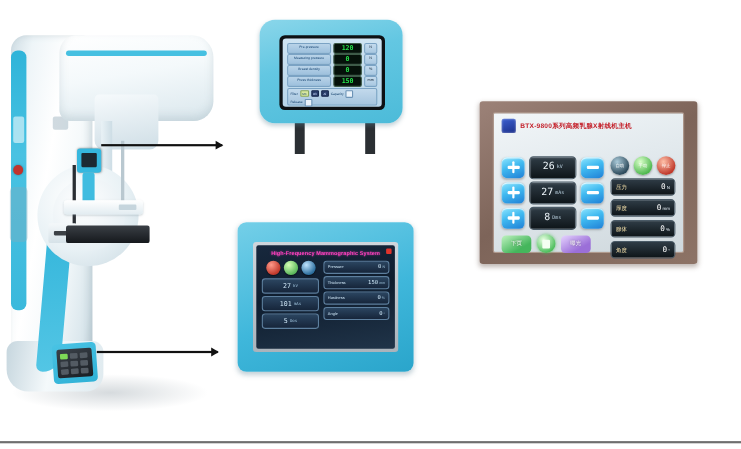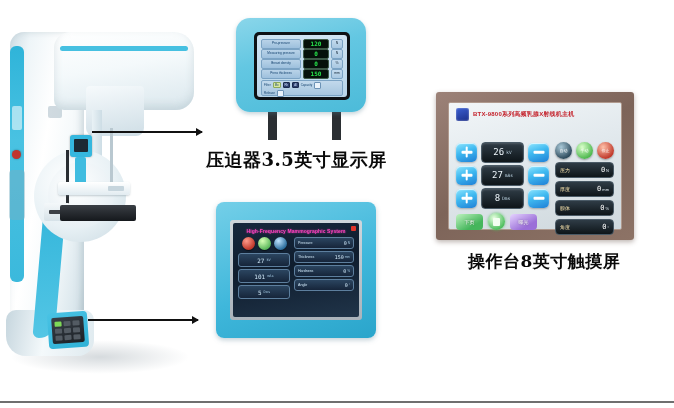--- a/index.html
+++ b/index.html
@@ -285,21 +285,20 @@
         </div>
         <div class="p1-frow" style="margin-top:2px;">
           <span>Release</span>
           <span class="p1-box"></span>
         </div>
       </div>
 
     </div>
   </div>
 
-  <div class="caption" id="cap1">压迫器3.5英寸显示屏</div>
 
   <div class="panel2">
     <div class="p2-frame"></div>
     <div class="p2-inner"></div>
     <div class="p2-screen">
       <div class="p2-led"></div>
       <div class="p2-title">High-Frequency Mammographic System</div>
 
       <div class="p2-grid">
         <div class="p2-left">
@@ -422,16 +421,15 @@
             <span>角度</span>
             <span class="n">0</span>
             <span class="u">°</span>
           </div>
         </div>
 
       </div>
     </div>
   </div>
 
-  <div class="caption" id="cap3">操作台8英寸触摸屏</div>
 
   <div class="bottom-rule"></div>
 </div>
 
 </body></html>

